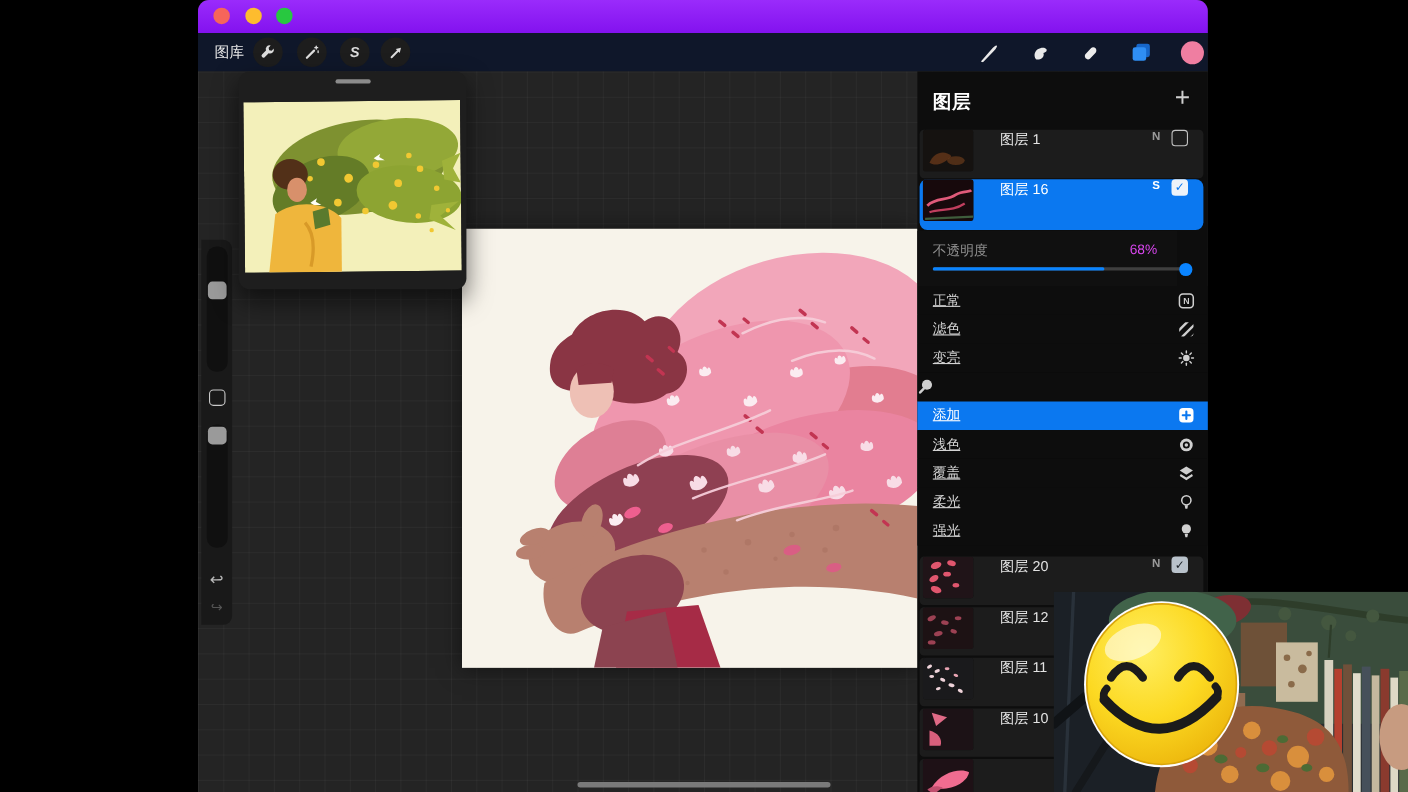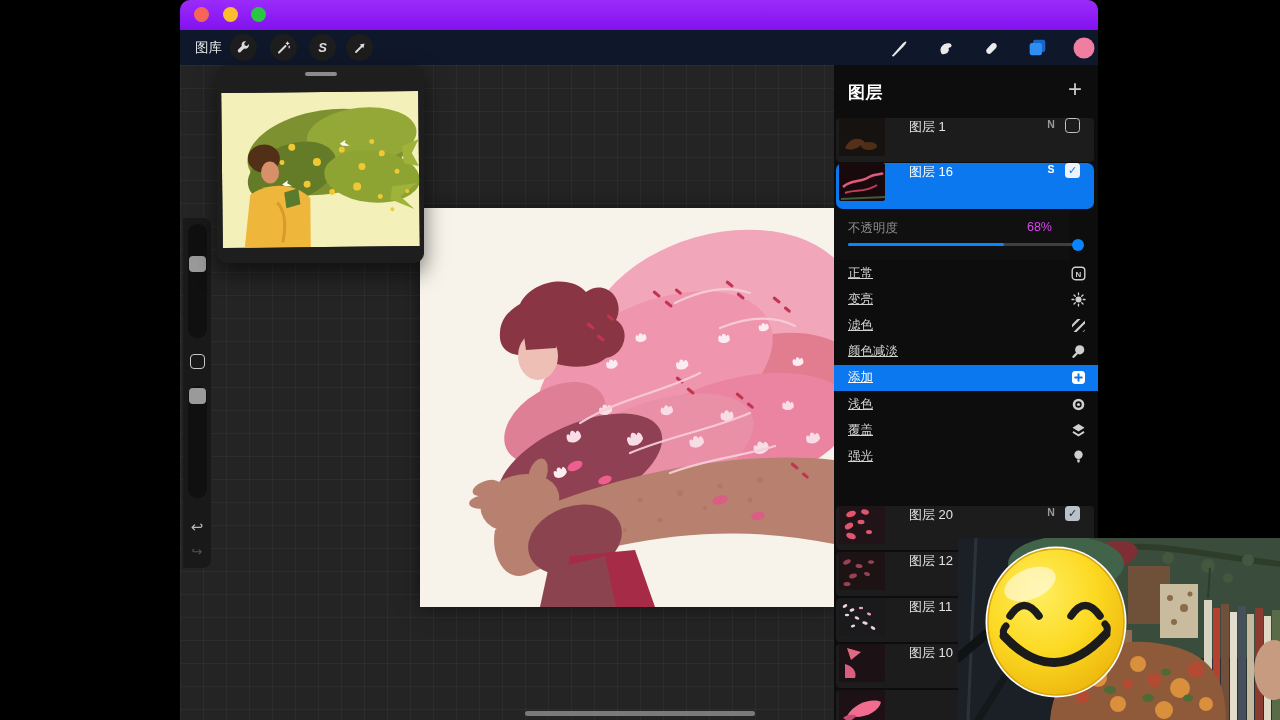--- a/index.html
+++ b/index.html
@@ -342,56 +342,55 @@
       <div class="blend-row">
         <span class="blend-label">正常</span>
         <span class="blend-icon">
           <svg width="15" height="15" viewBox="0 0 15 15">
               <rect x="1.2" y="1.2" width="12.6" height="12.6" rx="3.2" fill="none" stroke="#cfcfcf" stroke-width="1.4"></rect>
               <text x="7.5" y="10.7" font-size="8" font-weight="bold" fill="#cfcfcf" text-anchor="middle">N</text>
             </svg>
         </span>
       </div>
       <div class="blend-row">
+        <span class="blend-label">滤色</span>
+        <span class="blend-icon">
+          <svg width="15" height="15" viewBox="0 0 15 15">
+              <defs>
+                <clipPath id="sq">
+                  <rect x="1" y="1" width="13" height="13" rx="3"></rect>
+                </clipPath>
+              </defs>
+              <g clip-path="url(#sq)" stroke="#cfcfcf" stroke-width="2.2">
+                <line x1="-3" y1="12" x2="12" y2="-3"></line>
+                <line x1="1" y1="17" x2="17" y2="1"></line>
+                <line x1="6" y1="21" x2="21" y2="6"></line>
+              </g>
+            </svg>
+        </span>
+      </div>
+      <div class="blend-row">
         <span class="blend-label">变亮</span>
         <span class="blend-icon">
           <svg width="15" height="15" viewBox="0 0 15 15">
               <circle cx="7.5" cy="7.5" r="3" fill="#cfcfcf"></circle>
               <g stroke="#cfcfcf" stroke-width="1.3" stroke-linecap="round">
                 <line x1="7.5" y1="1" x2="7.5" y2="2.8"></line>
                 <line x1="7.5" y1="12.2" x2="7.5" y2="14"></line>
                 <line x1="1" y1="7.5" x2="2.8" y2="7.5"></line>
                 <line x1="12.2" y1="7.5" x2="14" y2="7.5"></line>
                 <line x1="3" y1="3" x2="4.3" y2="4.3"></line>
                 <line x1="10.7" y1="10.7" x2="12" y2="12"></line>
                 <line x1="3" y1="12" x2="4.3" y2="10.7"></line>
                 <line x1="10.7" y1="4.3" x2="12" y2="3"></line>
               </g>
             </svg>
         </span>
       </div>
       <div class="blend-row">
-        <span class="blend-label">滤色</span>
-        <span class="blend-icon">
-          <svg width="15" height="15" viewBox="0 0 15 15">
-              <defs>
-                <clipPath id="sq">
-                  <rect x="1" y="1" width="13" height="13" rx="3"></rect>
-                </clipPath>
-              </defs>
-              <g clip-path="url(#sq)" stroke="#cfcfcf" stroke-width="2.2">
-                <line x1="-3" y1="12" x2="12" y2="-3"></line>
-                <line x1="1" y1="17" x2="17" y2="1"></line>
-                <line x1="6" y1="21" x2="21" y2="6"></line>
-              </g>
-            </svg>
-        </span>
-      </div>
-      <div class="blend-row">
-        <span class="blend-label">颜色减淡</span>
         <span class="blend-icon">
           <svg width="15" height="15" viewBox="0 0 15 15">
               <circle cx="8.7" cy="5.8" r="4.6" fill="#cfcfcf"></circle>
               <line x1="2.5" y1="12.8" x2="5.6" y2="9.6" stroke="#cfcfcf" stroke-width="2.3" stroke-linecap="round"></line>
             </svg>
         </span>
       </div>
       <div class="blend-row selected">
         <span class="blend-label">添加</span>
         <span class="blend-icon">
@@ -413,20 +412,29 @@
               <circle cx="7.5" cy="7.5" r="1.6" fill="#cfcfcf"></circle>
             </svg>
         </span>
       </div>
       <div class="blend-row">
         <span class="blend-label">覆盖</span>
         <span class="blend-icon">
           <svg width="15" height="15" viewBox="0 0 15 15">
               <path d="M7.5 1 L13.5 4.8 7.5 8.6 1.5 4.8 Z" fill="#cfcfcf"></path>
               <path d="M2.4 8 L7.5 11.2 12.6 8 13.5 9.8 7.5 13.6 1.5 9.8 Z" fill="#cfcfcf"></path>
+            </svg>
+        </span>
+      </div>
+      <div class="blend-row">
+        <span class="blend-label">柔光</span>
+        <span class="blend-icon">
+          <svg width="15" height="15" viewBox="0 0 15 15">
+              <circle cx="7.5" cy="5.8" r="4.2" fill="none" stroke="#cfcfcf" stroke-width="1.4"></circle>
+              <path d="M6 10.4 L9 10.4 L8.4 13.4 L6.6 13.4 Z" fill="#cfcfcf"></path>
             </svg>
         </span>
       </div>
       <div class="blend-row">
         <span class="blend-label">强光</span>
         <span class="blend-icon">
           <svg width="15" height="15" viewBox="0 0 15 15">
               <circle cx="7.5" cy="5.8" r="4.2" fill="#cfcfcf"></circle>
               <path d="M6 10.4 L9 10.4 L8.4 13.4 L6.6 13.4 Z" fill="#cfcfcf"></path>
             </svg>

